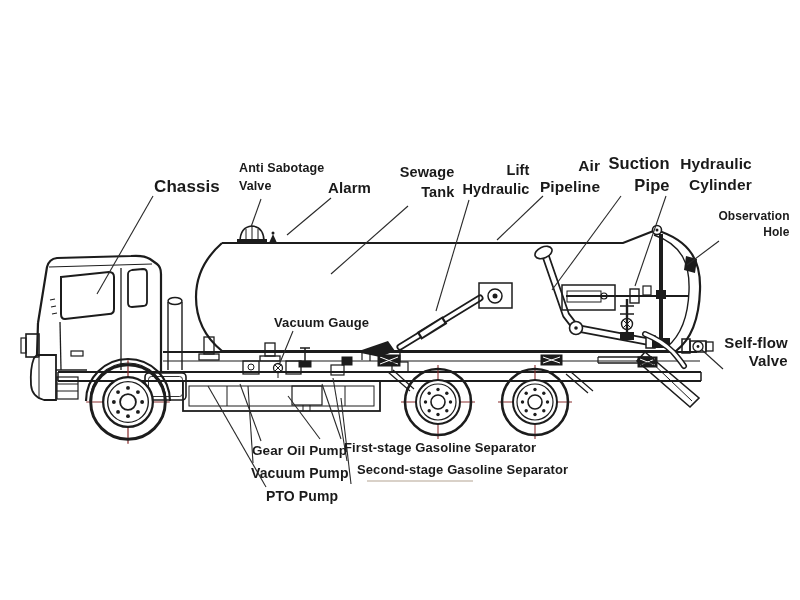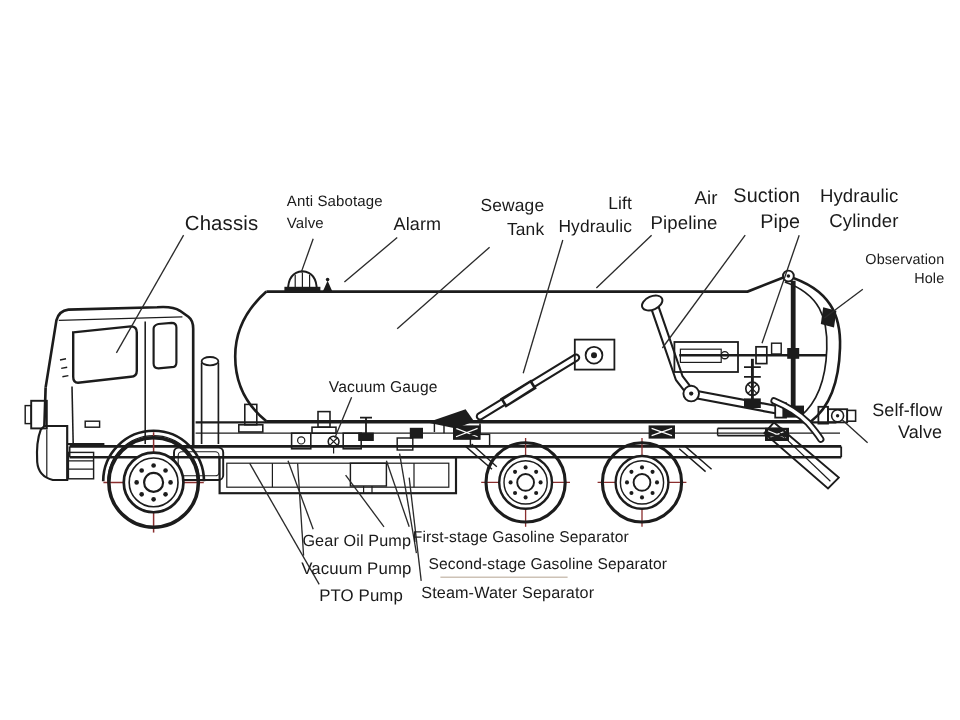--- a/index.html
+++ b/index.html
@@ -2,21 +2,21 @@
 <html><head>
 <meta charset="utf-8">
 <style>
   html,body{margin:0;padding:0;background:#fff;}
   .stage{
     position:relative;width:800px;height:600px;background:#ffffff;
     font-family:"Liberation Sans",sans-serif;overflow:hidden;
   }
   .stage svg{position:absolute;left:0;top:0;}
   .lbl{
-    position:absolute;color:#1a1a1a;font-weight:400;white-space:nowrap;
+    position:absolute;color:#1a1a1a;font-weight:700;white-space:nowrap;
     line-height:1.3;letter-spacing:.1px;
   }
   .lbl span{display:block;}
   .center{text-align:right;transform:translateX(-50%);}
 </style>
 </head>
 <body>
 
 <div class="stage">
 
@@ -275,17 +275,14 @@
     </div>
   <div class="lbl" style="left:251px;top:464px;font-size:14px">
       <span>Vacuum Pump</span>
     </div>
   <div class="lbl" style="left:357px;top:462px;font-size:13px">
       <span>Second-stage Gasoline Separator</span>
     </div>
   <div class="lbl" style="left:266px;top:487px;font-size:14px">
       <span>PTO Pump</span>
     </div>
-  <div class="lbl" style="left:351px;top:485px;font-size:13.5px">
-      <span>Steam-Water Separator</span>
-    </div>
 
 </div>
 
 </body></html>

